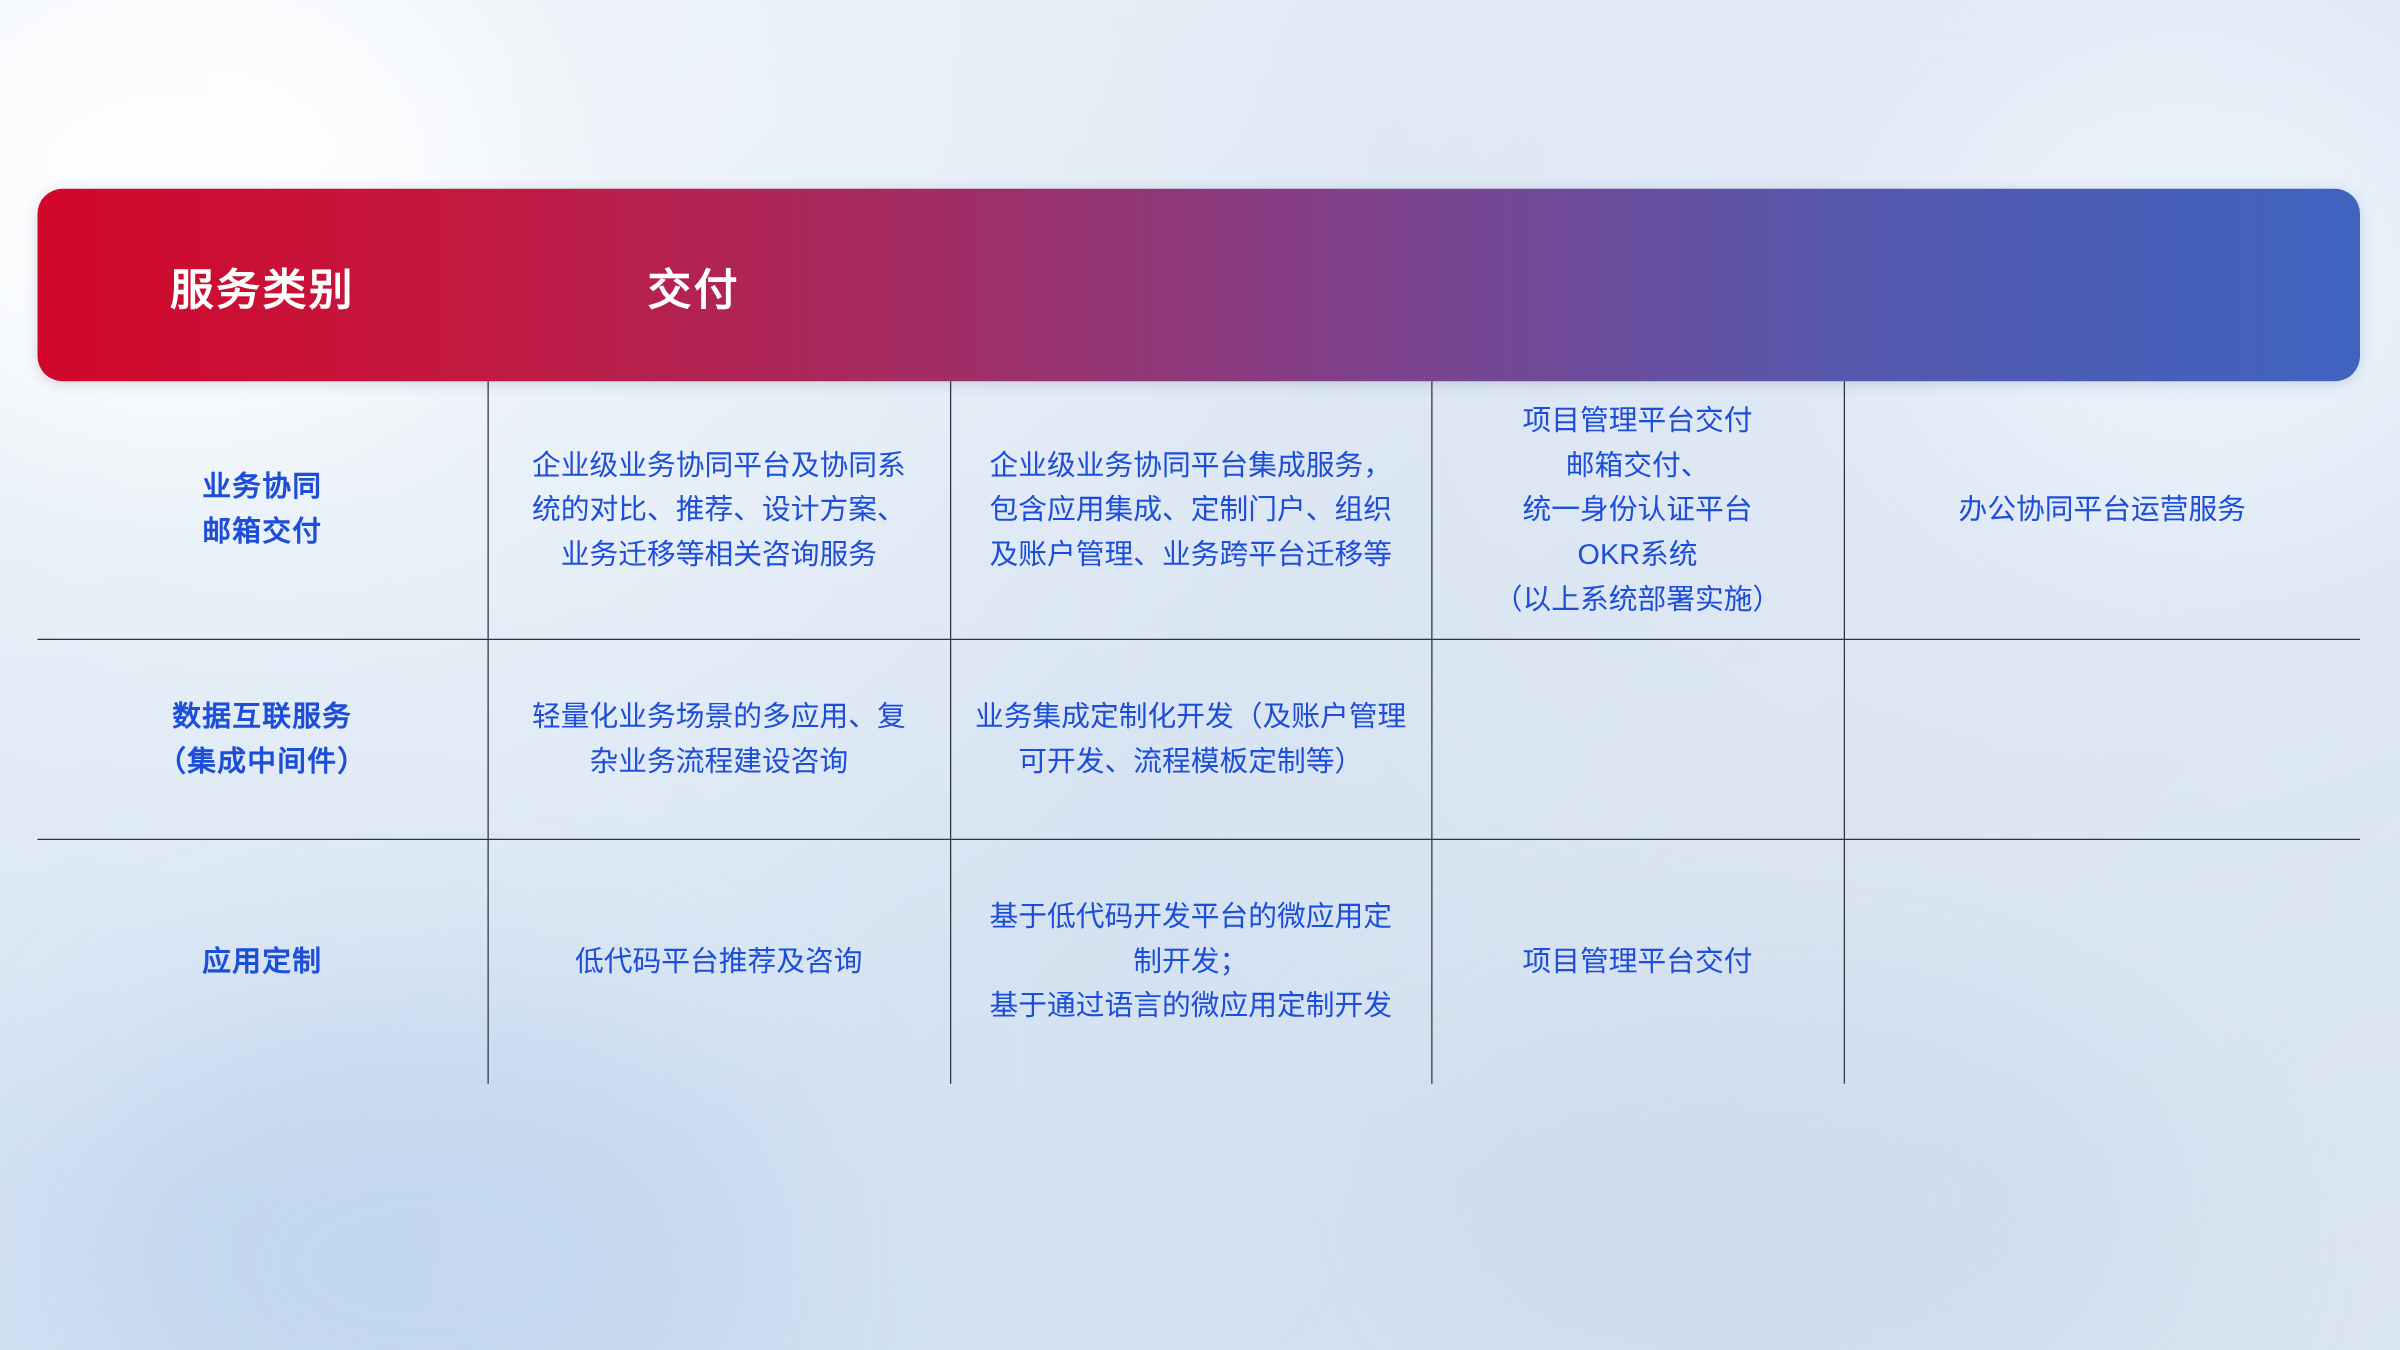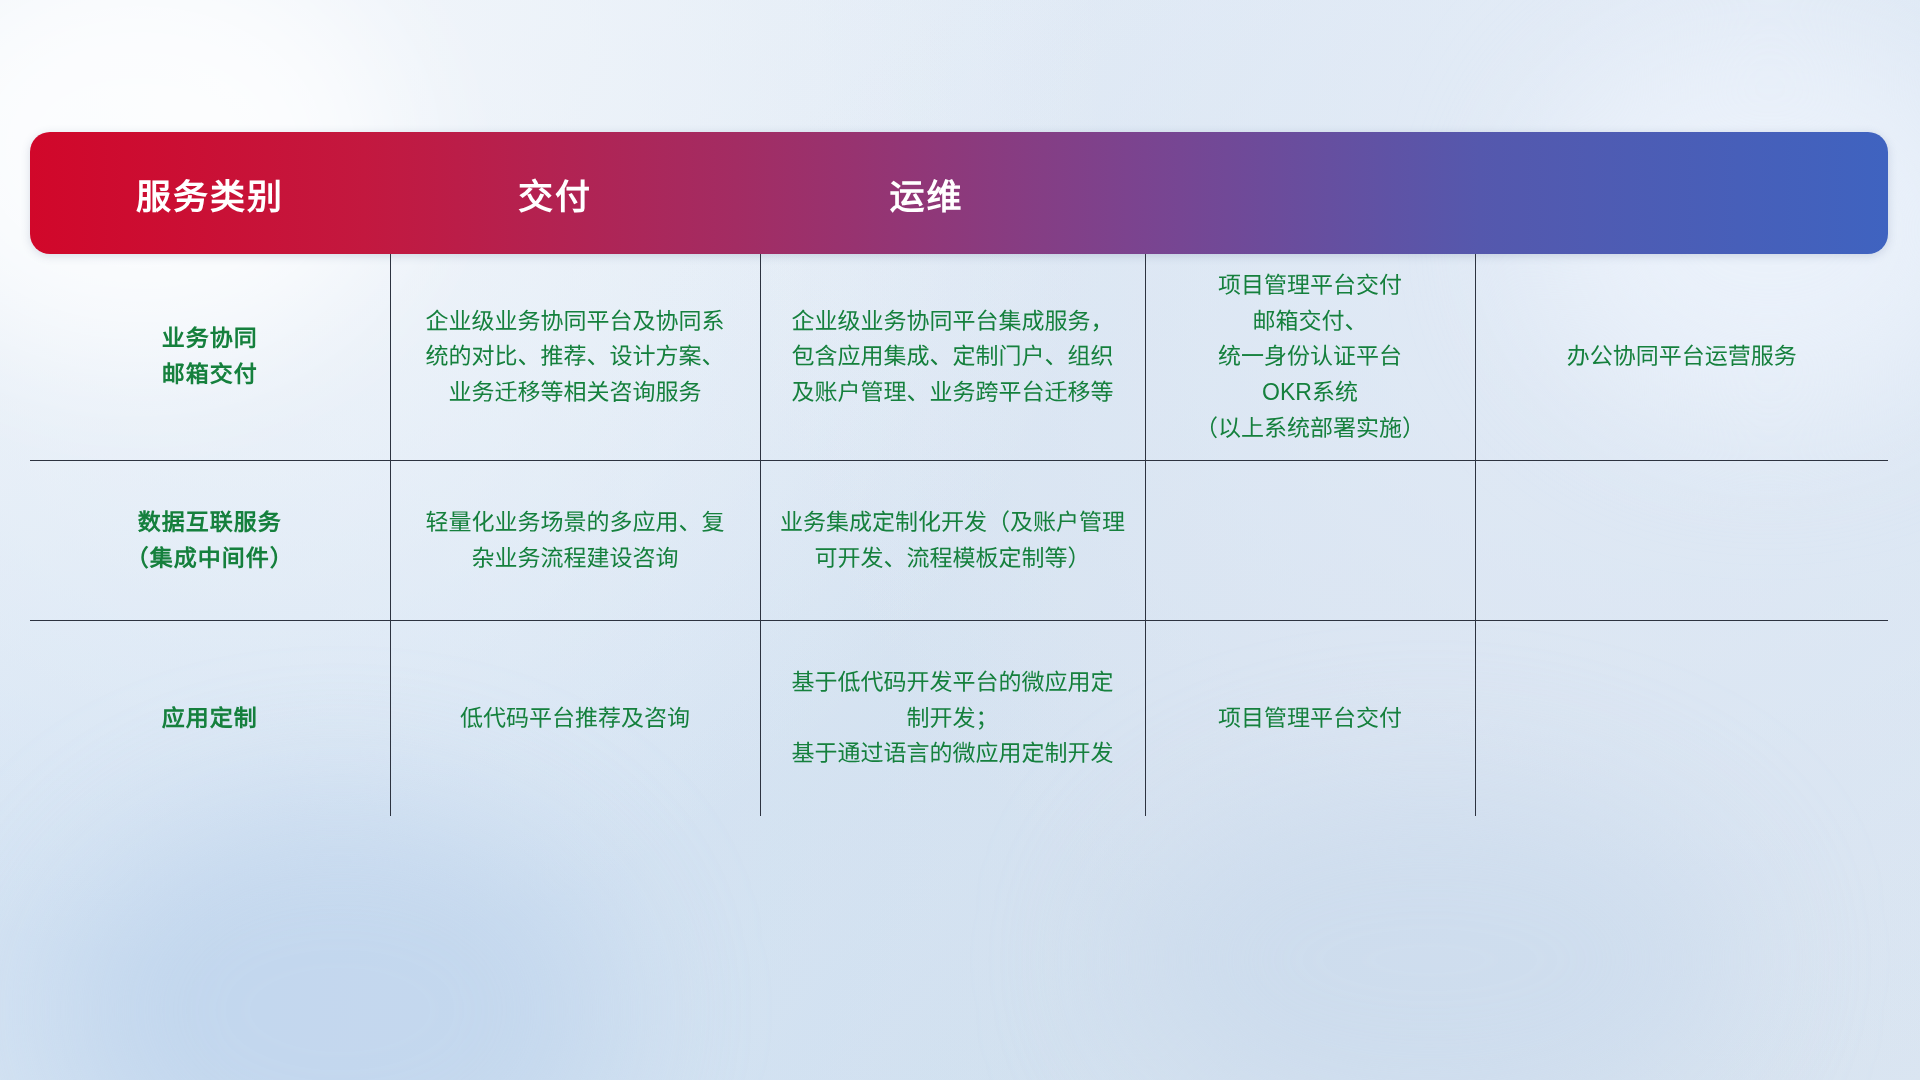--- a/index.html
+++ b/index.html
@@ -40,25 +40,26 @@
   .table-wrap {
     position: absolute;
     left: 30px;
     top: 132px;
     width: 1858px;
   }
 
   .header-bar {
     display: flex;
     align-items: center;
-    height: 122px;
+    height: 154px;
     border-radius: 20px;
     background: linear-gradient(90deg, #d1072a 0%, #c3183f 18%, #a32c63 38%, #7a4490 60%, #5558ad 78%, #3f63c0 100%);
     box-shadow: 0 2px 10px rgba(60,80,120,0.18);
     color: #ffffff;
+    margin-top: 19px;
   }
   .header-cell {
     text-align: center;
     font-size: 35px;
     font-weight: bold;
     letter-spacing: 2px;
   }
 
   .body-table {
     width: 100%;
@@ -66,21 +67,21 @@
     table-layout: fixed;
     margin-top: 0;
   }
   .body-table td {
     border: 1px solid #2d3340;
     vertical-align: middle;
     text-align: center;
     padding: 14px 18px;
     font-size: 23px;
     line-height: 1.55;
-    color: #15803d;
+    color: #1d4ed8;
     background: transparent;
   }
   .body-table tr:first-child td { border-top: none; }
   .body-table td:first-child { border-left: none; }
   .body-table td:last-child { border-right: none; }
   .body-table tr:last-child td { border-bottom: none; }
 
   .cat-cell {
     color: #4a7fd4;
     font-weight: bold;
@@ -108,21 +109,20 @@
   <div class="glow glow-a"></div>
   <div class="glow glow-b"></div>
   <div class="glow glow-c"></div>
   <div class="glow glow-d"></div>
 
   <div class="table-wrap">
 
     <div class="header-bar">
       <div class="header-cell col-1">服务类别</div>
       <div class="header-cell col-4">交付</div>
-      <div class="header-cell col-5">运维</div>
     </div>
 
     <table class="body-table">
       <colgroup>
         <col class="col-1">
           <col class="col-2">
           <col class="col-3">
           <col class="col-4">
           <col class="col-5">
       </colgroup>

